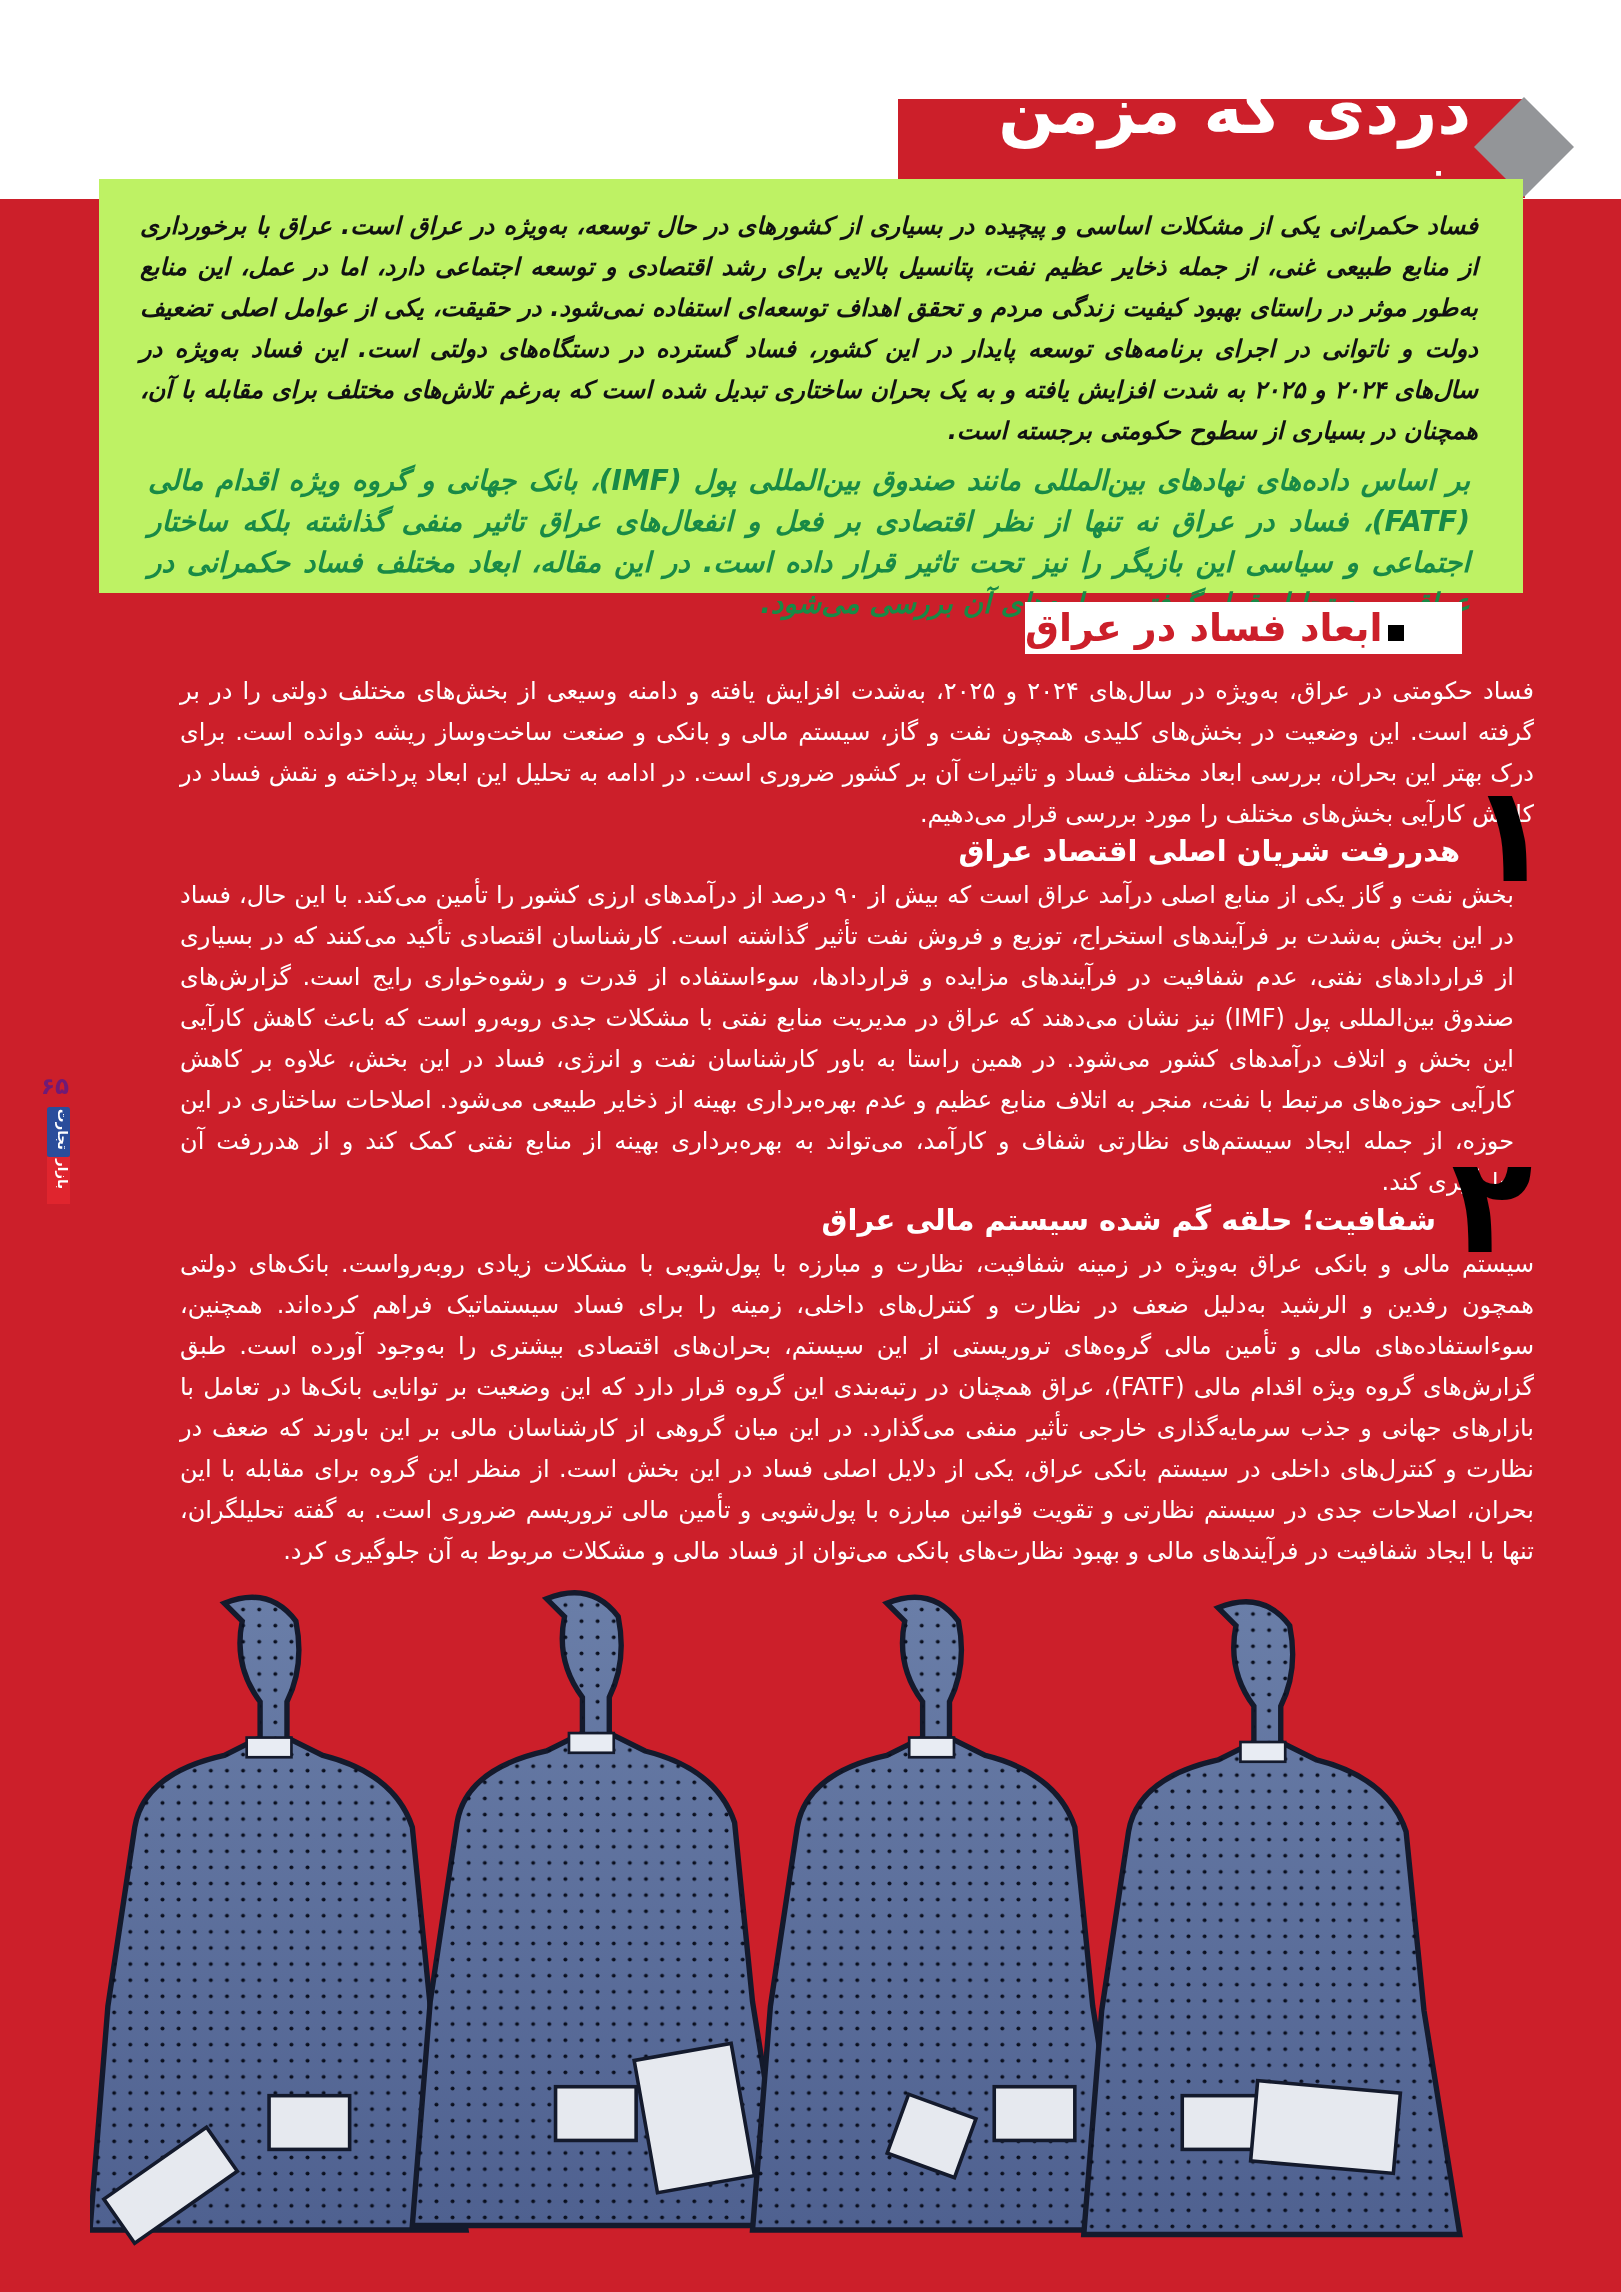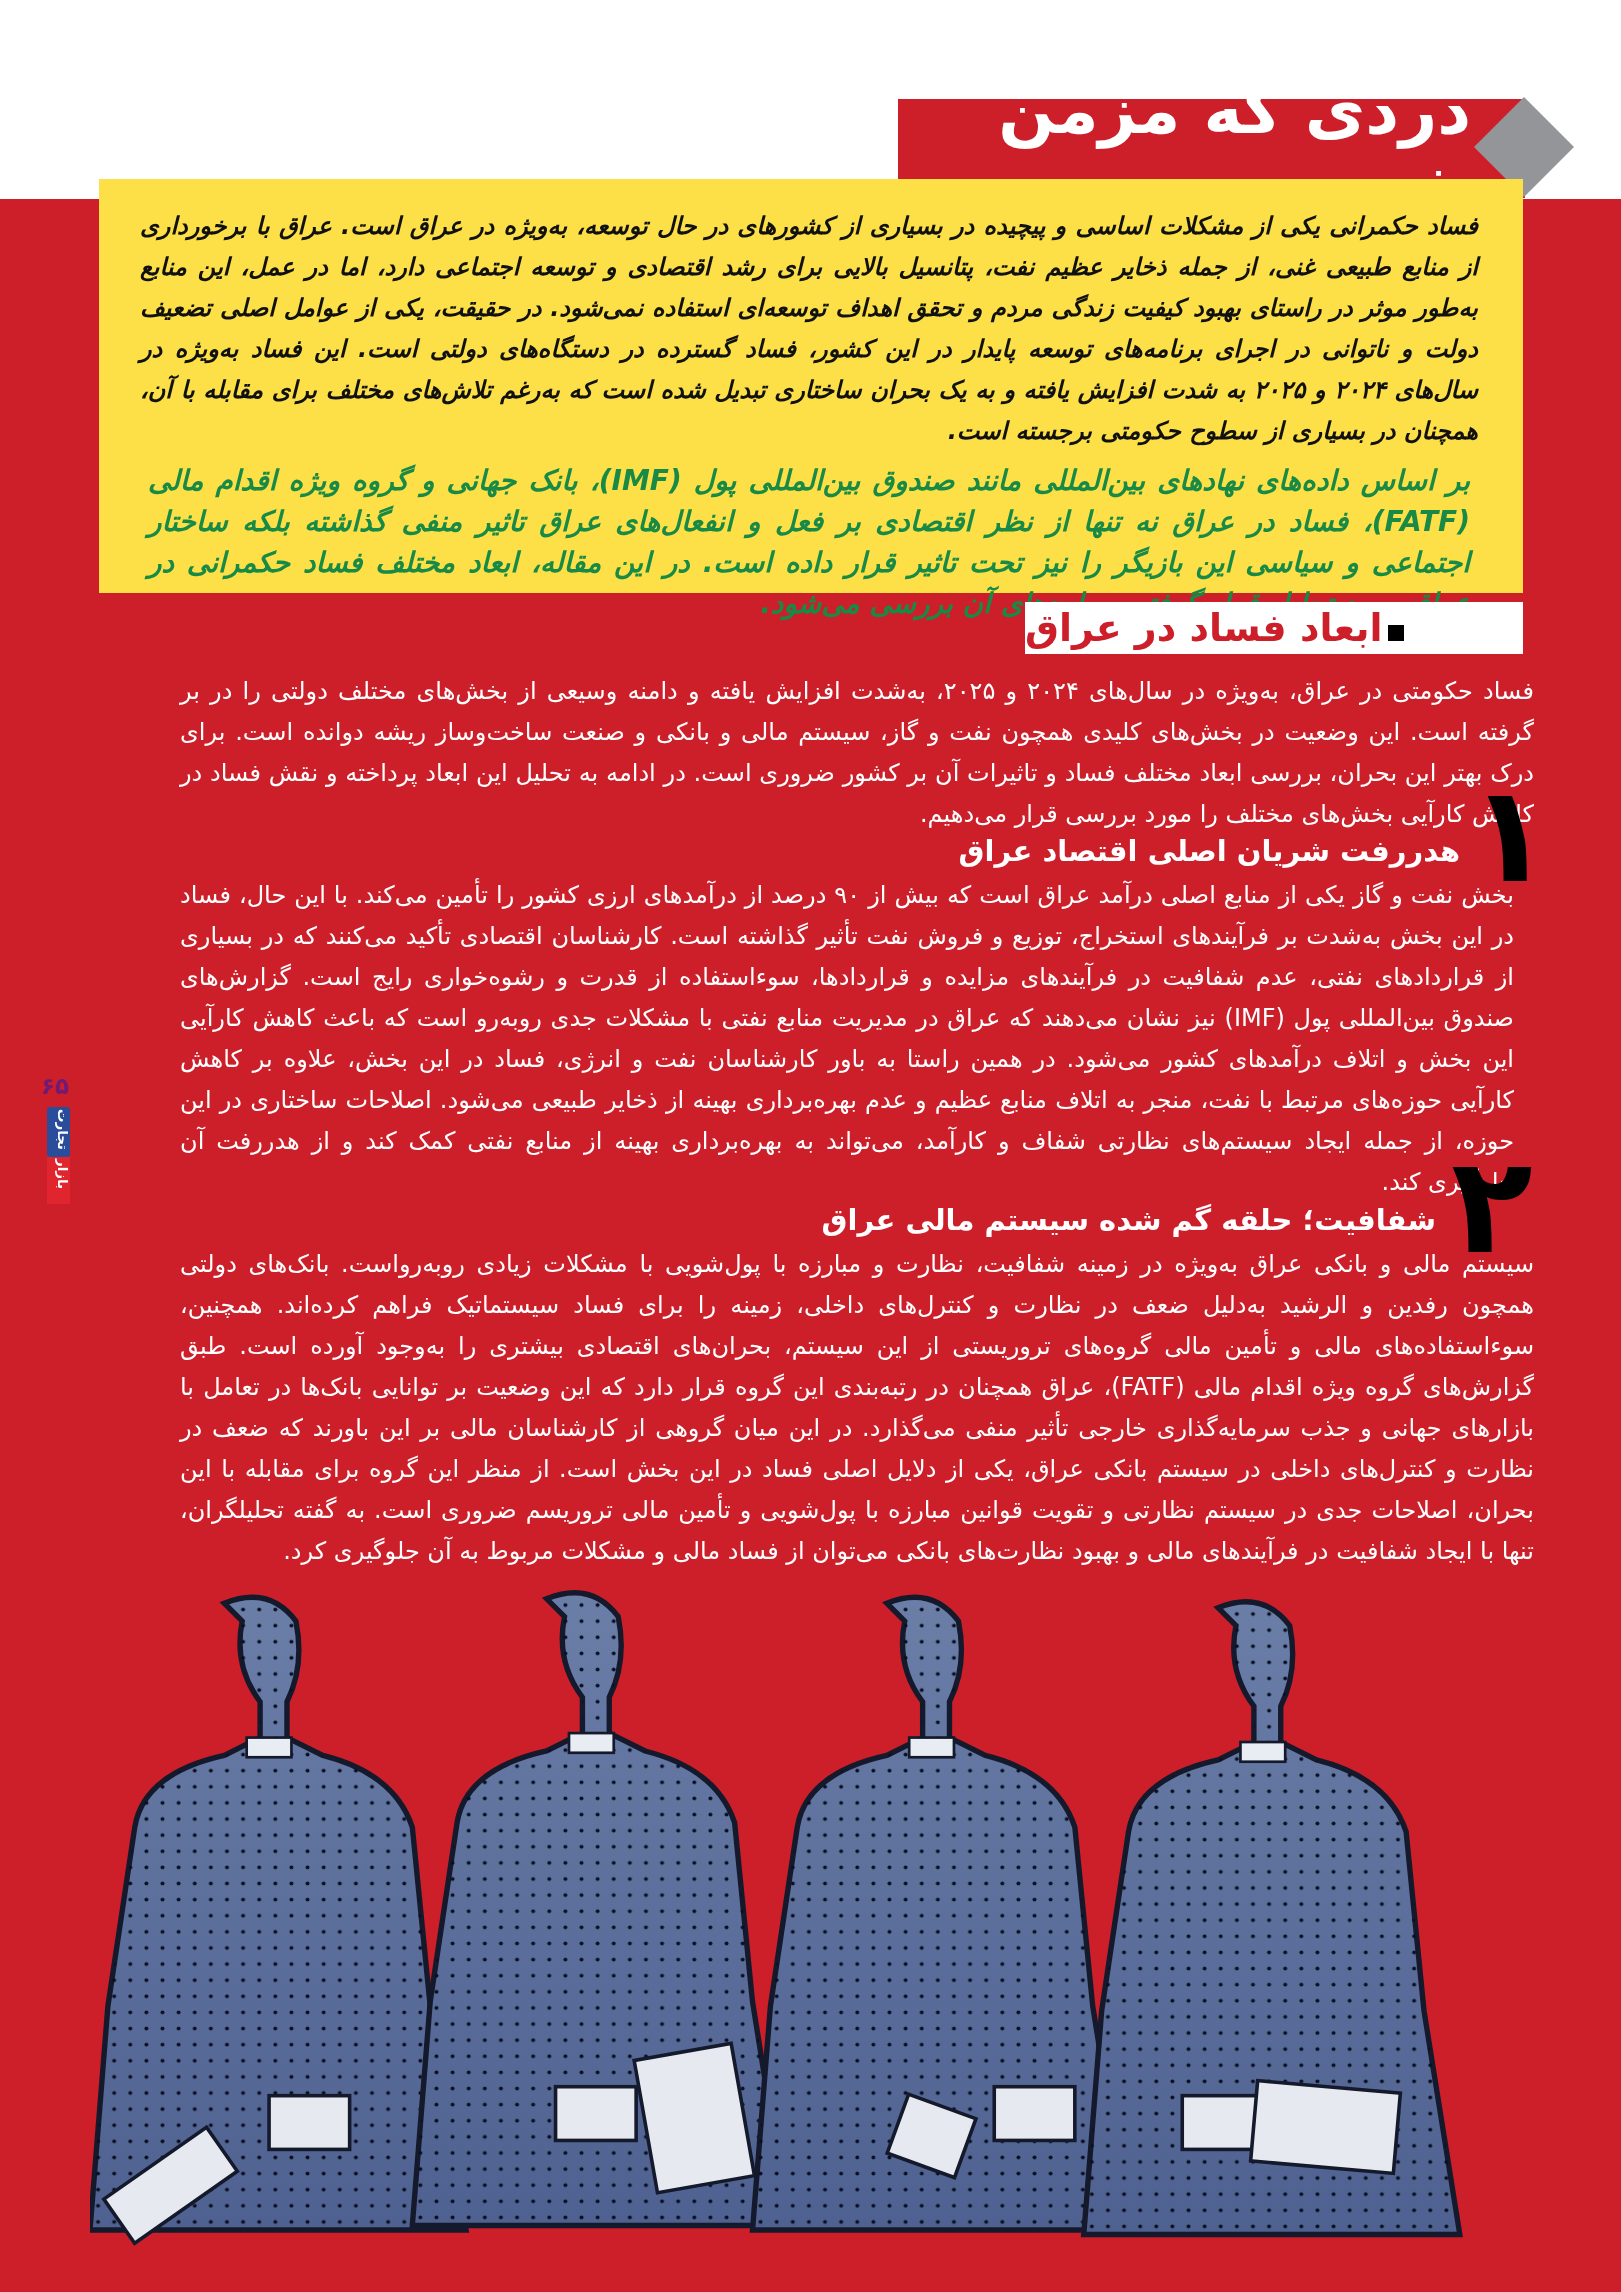--- a/index.html
+++ b/index.html
@@ -19,33 +19,33 @@
   }
   .title-text {
     color:#ffffff; font-size:66px; font-weight:bold; direction:rtl;
     font-family:"DejaVu Sans", sans-serif; letter-spacing:0;
   }
   .diamond {
     position:absolute; left:1474px; top:97px; width:100px; height:100px;
   }
   .lead-box {
     position:absolute; left:99px; top:179px; width:1424px; height:414px;
-    background:#fde047; box-sizing:border-box; padding:27px 45px 0 41px;
+    background:#bef264; box-sizing:border-box; padding:27px 45px 0 41px;
     direction:rtl; text-align:justify;
   }
   .lead-black {
     color:#111; font-size:24px; font-weight:bold; font-style:italic;
     line-height:41px; margin:0;
   }
   .lead-green {
     color:#188a46; font-size:28px; font-weight:bold; font-style:italic;
     line-height:41px; margin:8px;
   }
   .section-header {
-    position:absolute; left:1025px; top:602px; width:498px; height:52px;
+    position:absolute; left:1025px; top:602px; width:437px; height:52px;
     background:#ffffff; display:flex; align-items:center; justify-content:flex-end;
     padding-right:7.2px; box-sizing:border-box; direction:rtl;
   }
   .section-header .sq {
     width:16px; height:16px; background:#000; margin-left:5.4px; margin-top:10.7px;
   }
   .section-header .txt {
     color:#cc1f2a; font-size:38px; font-weight:bold; letter-spacing:2.7px;
   }
   .body-text {

